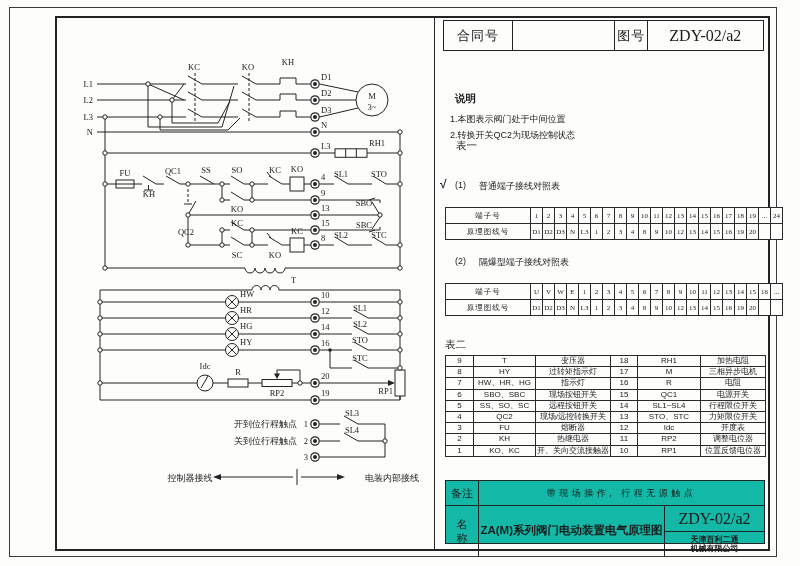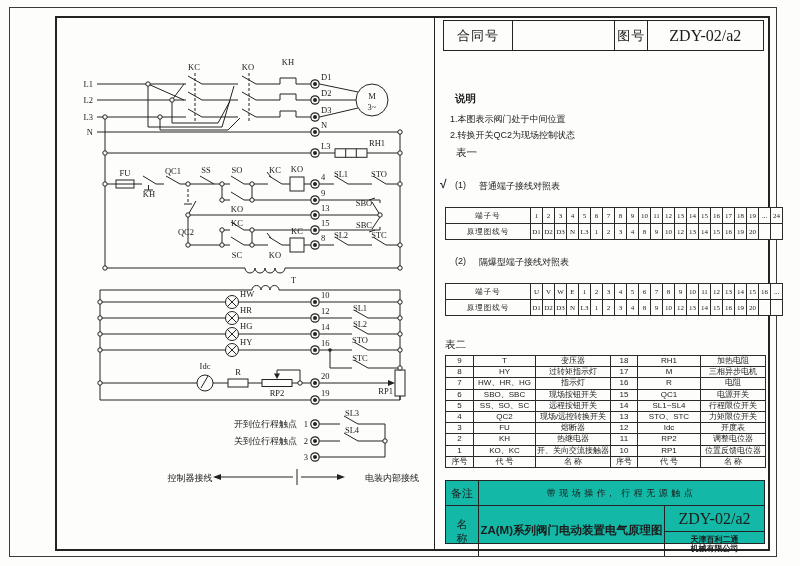--- a/index.html
+++ b/index.html
@@ -346,21 +346,21 @@
     <div class="cell tb-label" style="width:70px">合同号</div>
     <div class="cell" style="width:104px"></div>
     <div class="cell tb-label" style="width:34px">图号</div>
     <div class="cell tb-value" style="width:117px">ZDY-02/a2</div>
   </div>
 
   <div class="abs notes-head" style="left:455px;top:92px">说明</div>
   <div class="abs note-item" style="left:450px;top:113px">1.本图表示阀门处于中间位置</div>
   <div class="abs note-item" style="left:450px;top:129px">2.转换开关QC2为现场控制状态</div>
 
-  <div class="abs sec-head" style="left:456px;top:146px">表一</div>
+  <div class="abs sec-head" style="left:456px;top:139px">表一</div>
   <div class="abs checkmark" style="left:440px;top:177px">√</div>
   <div class="abs sub-head" style="left:455px;top:180px">(1)</div>
   <div class="abs sub-head" style="left:479px;top:180px">普通端子接线对照表</div>
 
   <table class="term abs" style="left:445px;top:194px">
     <tbody>
       <tr id="t1r1">
         <td class="rl">端子号</td>
       <td class="dc">1</td>
           <td class="dc">2</td>
@@ -544,28 +544,20 @@
           <td>调整电位器</td>
         </tr>
         <tr>
           <td>1</td>
           <td>KO、KC</td>
           <td>开、关向交流接触器</td>
           <td>10</td>
           <td>RP1</td>
           <td>位置反馈电位器</td>
         </tr>
-        <tr>
-          <td>序号</td>
-          <td>代 号</td>
-          <td>名 称</td>
-          <td>序号</td>
-          <td>代 号</td>
-          <td>名 称</td>
-        </tr>
       </tbody>
   </table>
 
   <div class="footer-block">
     <div class="f-row1">
       <div class="f-remark-label">备注</div>
       <div class="f-remark-text">带现场操作, 行程无源触点</div>
     </div>
     <div class="f-row2">
       <div class="f-name-label">

